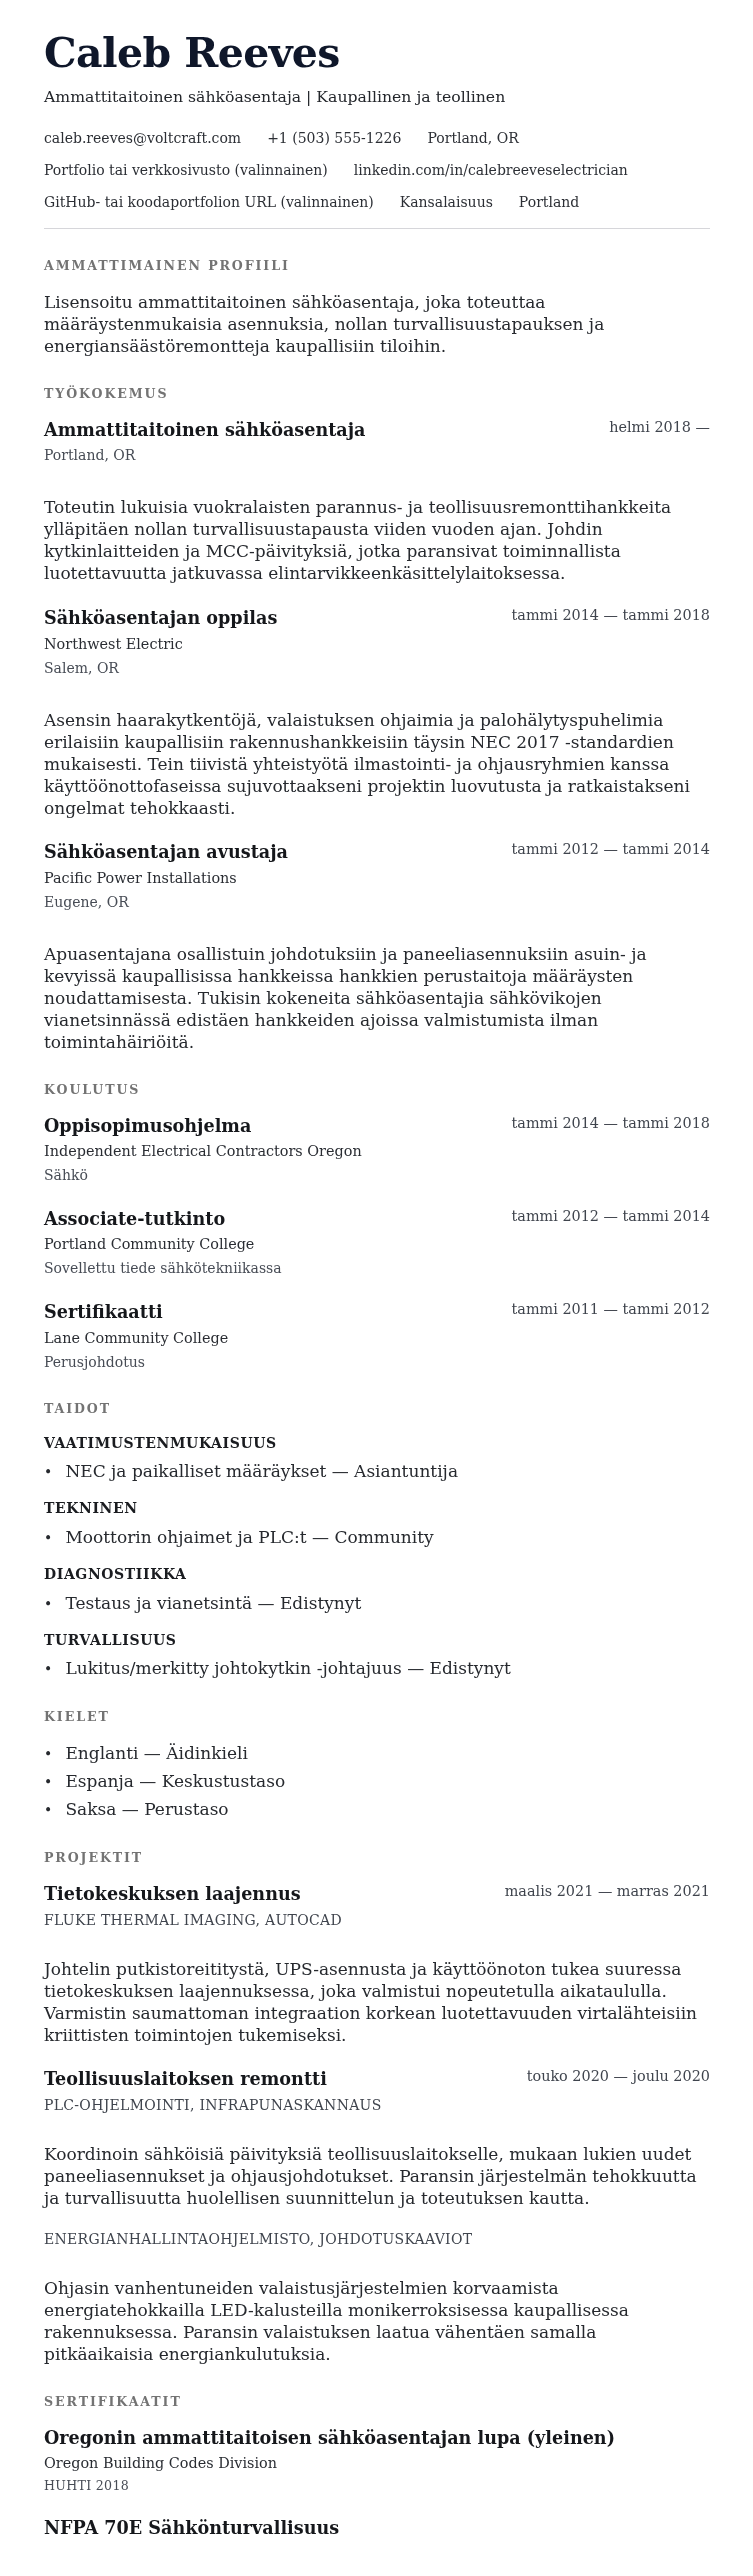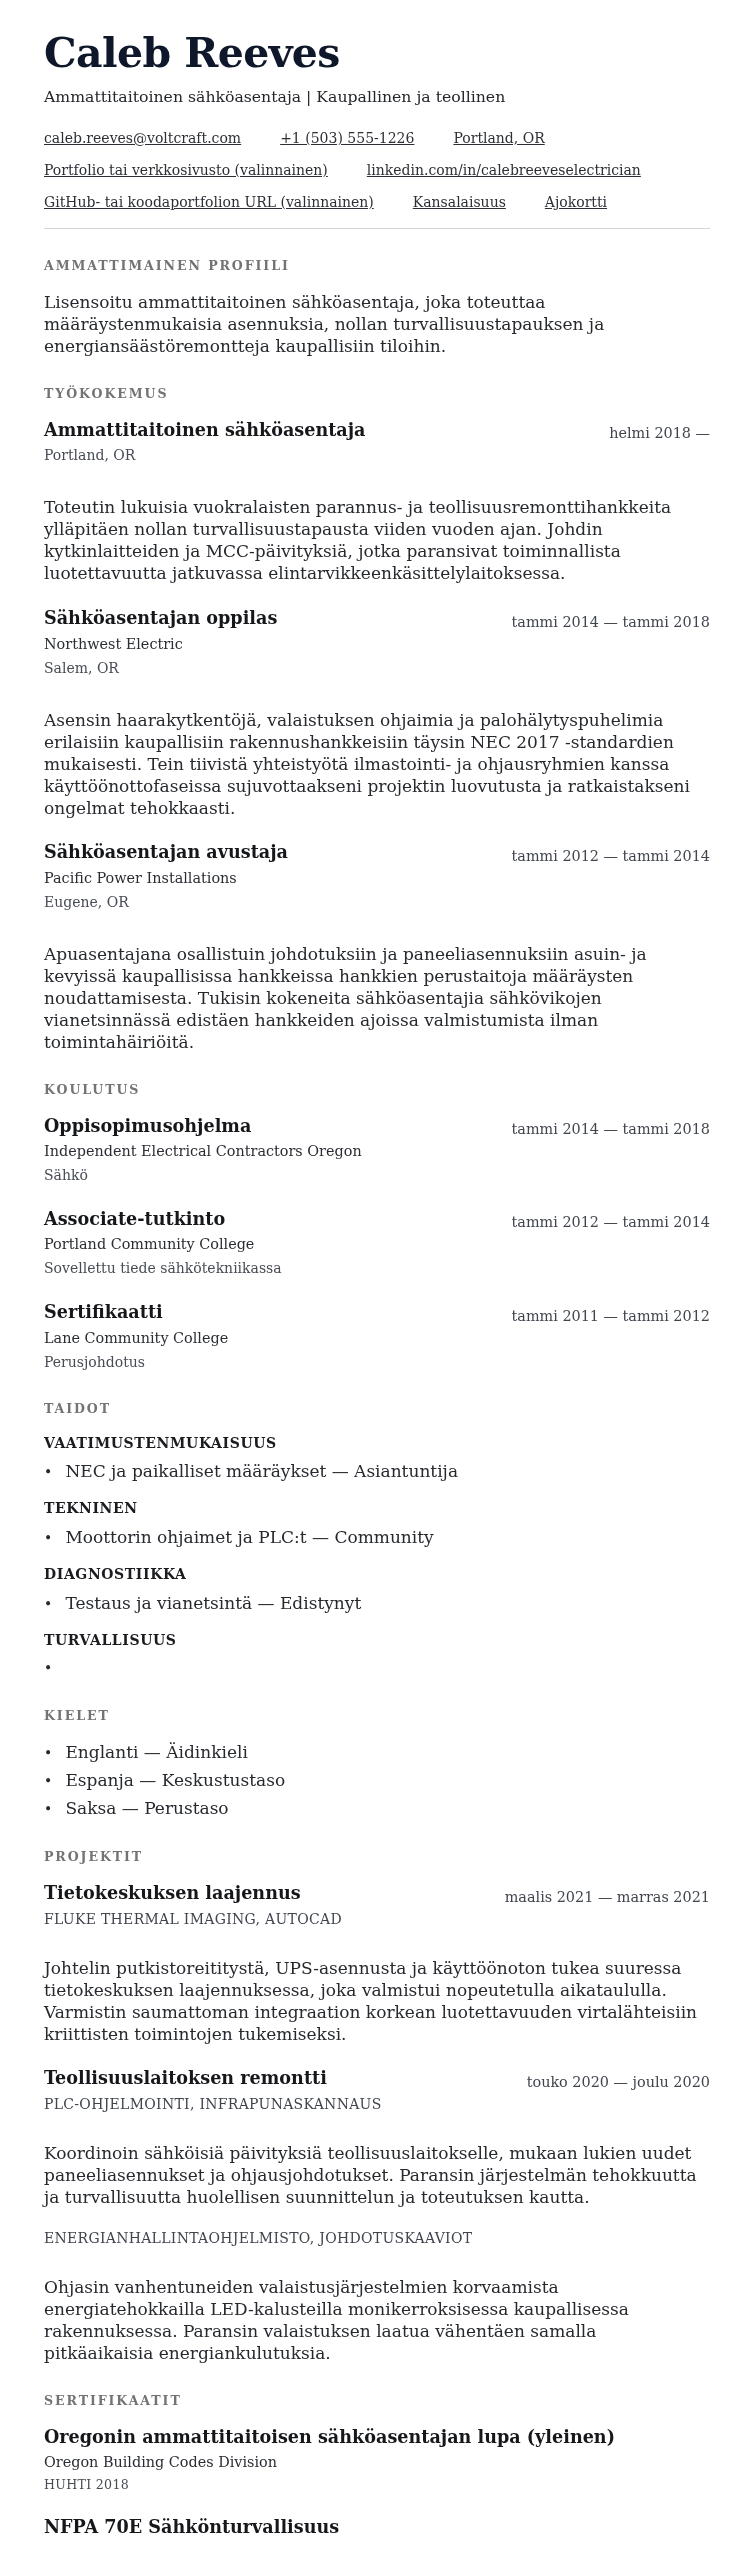--- a/index.html
+++ b/index.html
@@ -20,47 +20,46 @@
     margin: 0 0 8.8px 0;
   }
   .subtitle {
     font-size: 15.7px;
     color: #23262b;
     line-height: 21.4px;
     margin: 0 0 21.4px 0;
   }
   .contact-row {
     display: flex;
-    gap: 39px;
+    gap: 26px;
     font-size: 14px;
     color: #2c2f35;
     line-height: 19px;
     margin: 0 0 13px 0;
     flex-wrap: wrap;
-    text-decoration: underline;
   }
   .divider {
     border: none;
     border-top: 1.3px solid #d6d6da;
     margin: 16.3px 0 0 0;
   }
   .section-heading {
     font-size: 12.6px;
     font-weight: 700;
     letter-spacing: 1.9px;
     color: #737373;
     line-height: 17.6px;
     margin: 28px 0 16.3px 0;
   }
   .entry { margin-top: 22.6px; }
   .entry:first-of-type { margin-top: 0; }
   .entry-head {
     display: flex;
     justify-content: space-between;
-    align-items: flex-end;
+    align-items: flex-start;
     gap: 1px;
   }
   .entry-title {
     font-size: 17.6px;
     font-weight: 700;
     color: #15171b;
     line-height: 22.6px;
   }
   .entry-date {
     font-size: 14.4px;
@@ -143,21 +142,21 @@
     <span>+1 (503) 555-1226</span>
     <span>Portland, OR</span>
   </div>
   <div class="contact-row">
     <span>Portfolio tai verkkosivusto (valinnainen)</span>
     <span>linkedin.com/in/calebreeveselectrician</span>
   </div>
   <div class="contact-row">
     <span>GitHub- tai koodaportfolion URL (valinnainen)</span>
     <span>Kansalaisuus</span>
-    <span>Ajokortti</span>
+    <span>Portland</span>
   </div>
 
   <hr class="divider">
 </header>
 
 <section>
   <h2 class="section-heading">AMMATTIMAINEN PROFIILI</h2>
   <p class="entry-desc" style="margin-top:0">Lisensoitu ammattitaitoinen sähköasentaja, joka toteuttaa määräystenmukaisia asennuksia, nollan turvallisuustapauksen ja energiansäästöremontteja kaupallisiin tiloihin.</p>
 </section>
 
@@ -256,20 +255,21 @@
         <span>Testaus ja vianetsintä — Edistynyt</span>
       </li>
     </ul>
   </div>
 
   <div class="skill-group">
     <h3 class="sub-heading">TURVALLISUUS</h3>
     <ul class="bullet-list">
       <li>
         <span class="bullet-dot">•</span>
+        <span>Lukitus/merkitty johtokytkin -johtajuus — Edistynyt</span>
       </li>
     </ul>
   </div>
 </section>
 
 <section>
   <h2 class="section-heading">KIELET</h2>
   <ul class="bullet-list">
     <li>
       <span class="bullet-dot">•</span>

